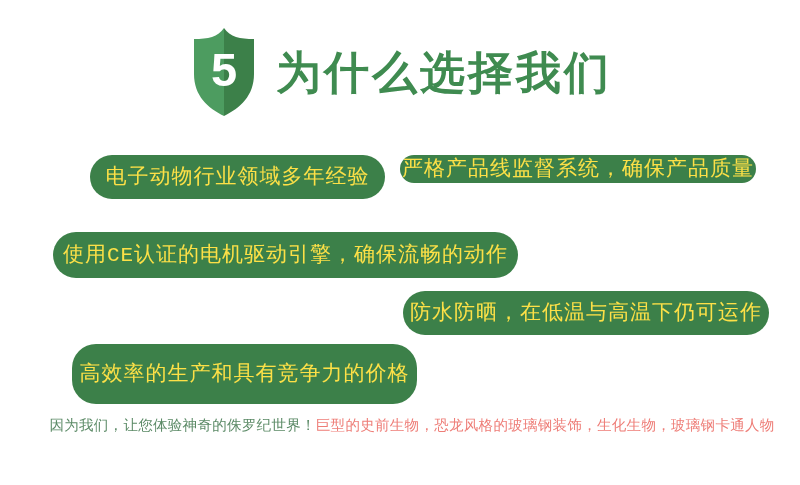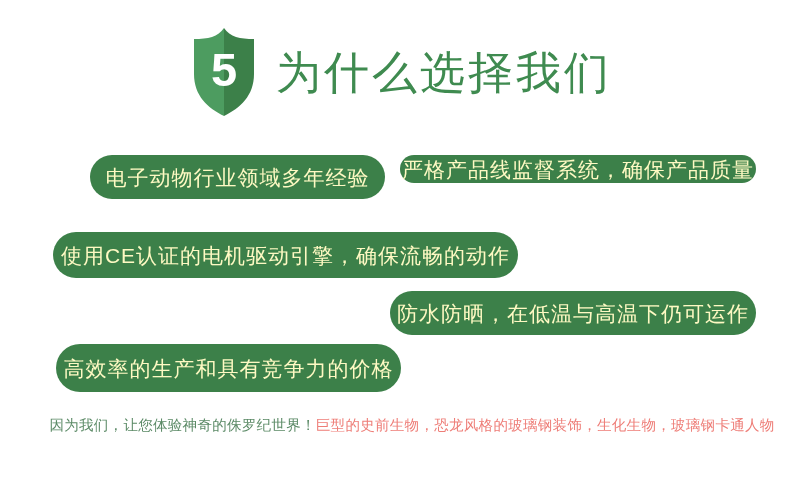--- a/index.html
+++ b/index.html
@@ -65,45 +65,46 @@
     padding-bottom: 6px;
     box-sizing: border-box;
   }
 
   .header-title {
     font-size: 45px;
     color: #3f8b50;
     letter-spacing: 3px;
     line-height: 1;
     white-space: nowrap;
-    font-weight: normal;
+    font-weight: bold;
   }
 
   
   .pill {
     position: absolute;
     background: #3c8049;
-    color: #fef9c3;
+    color: #fde047;
     border-radius: 24px;
     font-size: 21px;
     line-height: 1;
     display: flex;
     align-items: center;
     justify-content: center;
     white-space: nowrap;
     letter-spacing: 1px;
     box-sizing: border-box;
     padding: 0 22px;
+    font-family: Liberation Mono, monospace;
   }
 
   .pill-1 { left: 90px;  top: 155px; width: 295px; height: 44px; }
   .pill-2 { left: 400px; top: 155px; width: 356px; height: 28px; }
   .pill-3 { left: 53px;  top: 232px; width: 465px; height: 46px; }
-  .pill-4 { left: 390px; top: 291px; width: 366px; height: 44px; }
-  .pill-5 { left: 56px;  top: 344px; width: 345px; height: 48px; justify-content: center; }
+  .pill-4 { left: 403px; top: 291px; width: 366px; height: 44px; }
+  .pill-5 { left: 72px;  top: 344px; width: 345px; height: 60px; justify-content: center; }
 
   
   .footer {
     position: absolute;
     left: 0;
     top: 414px;
     width: 800px;
     text-align: center;
     line-height: 23px;
     padding-left: 12px;

